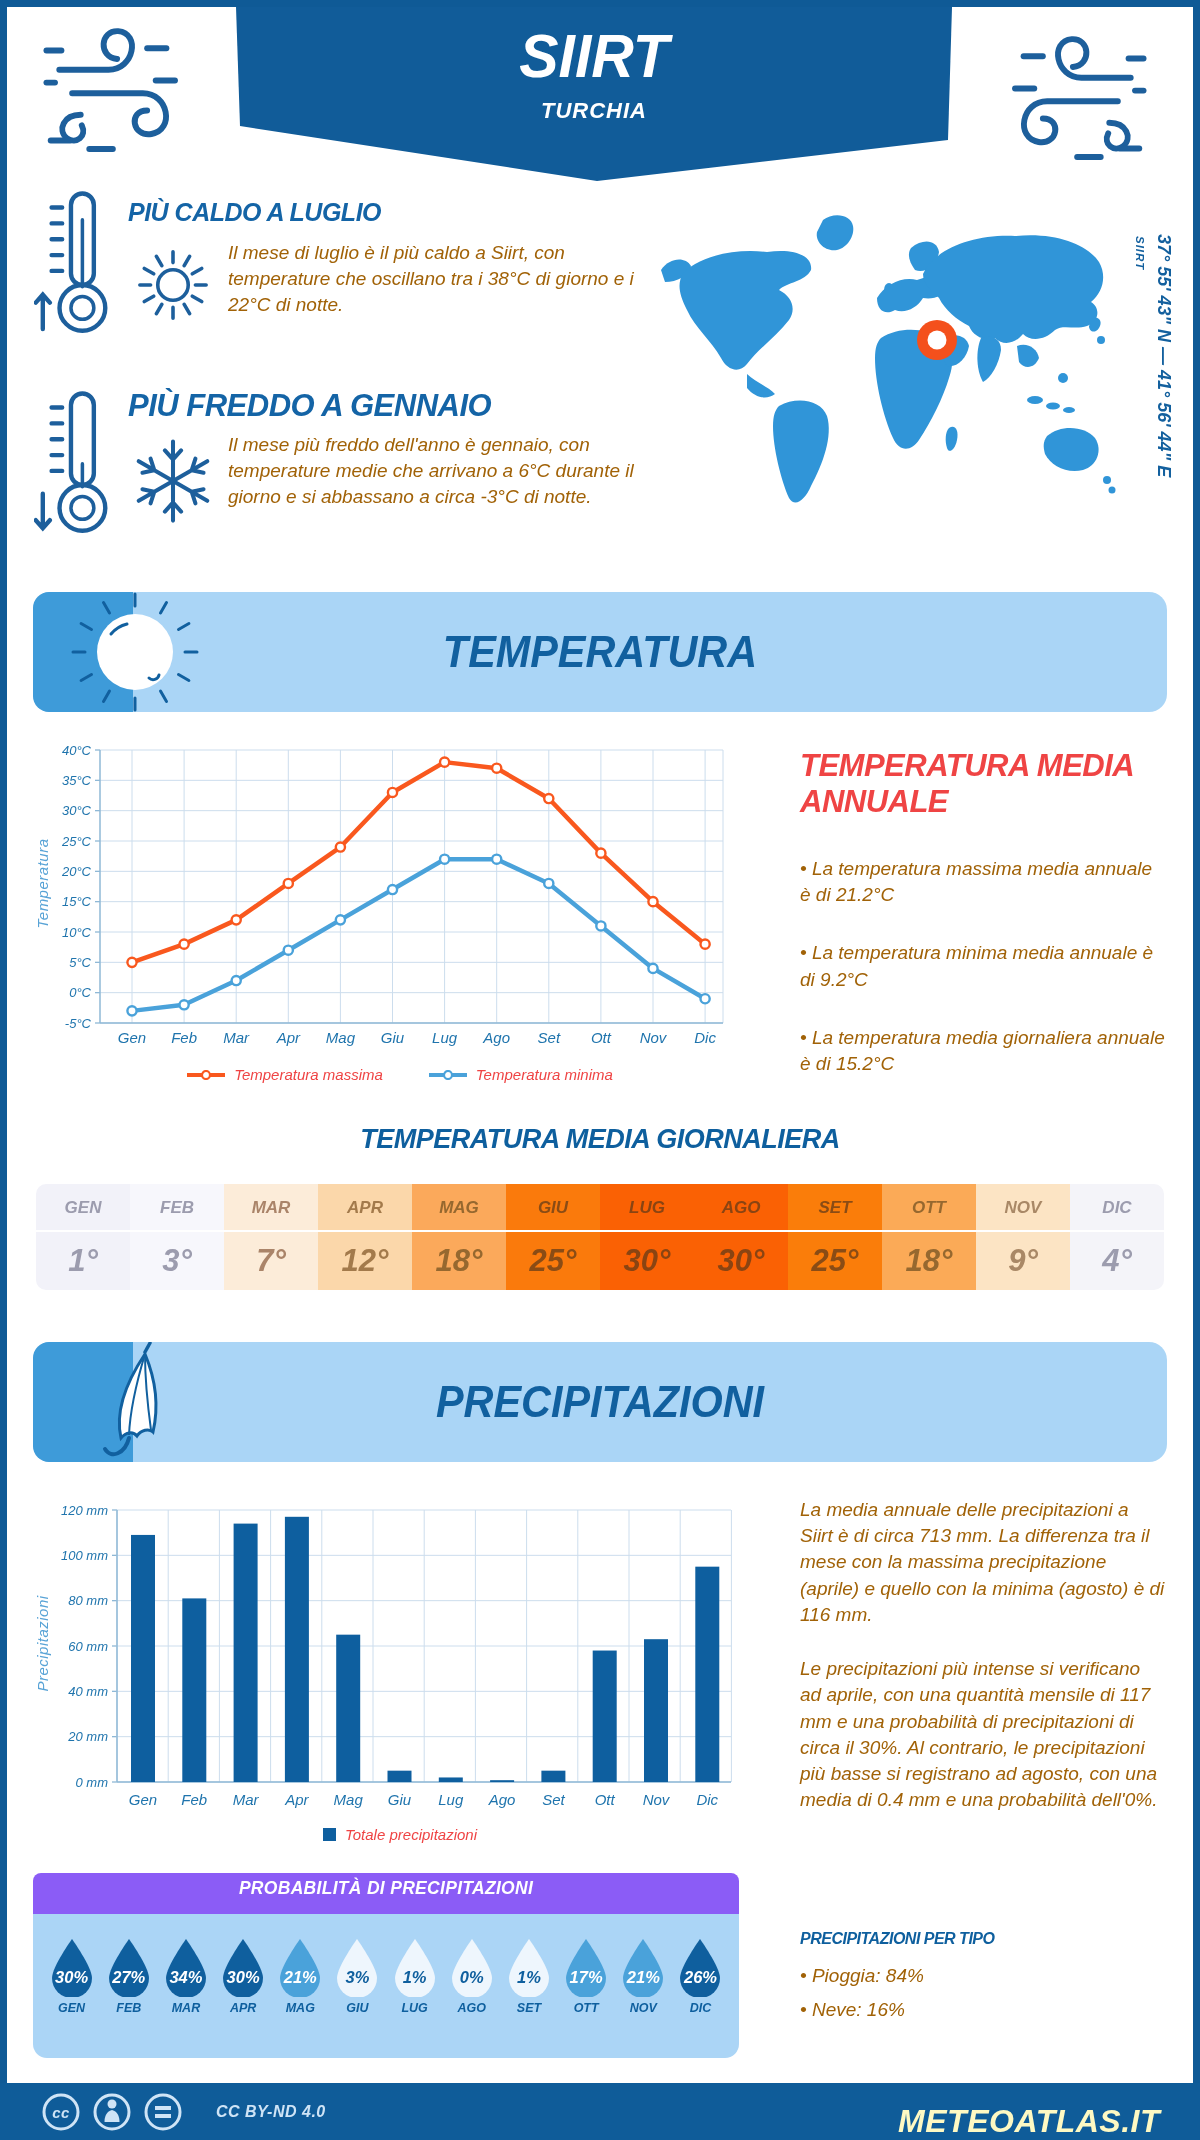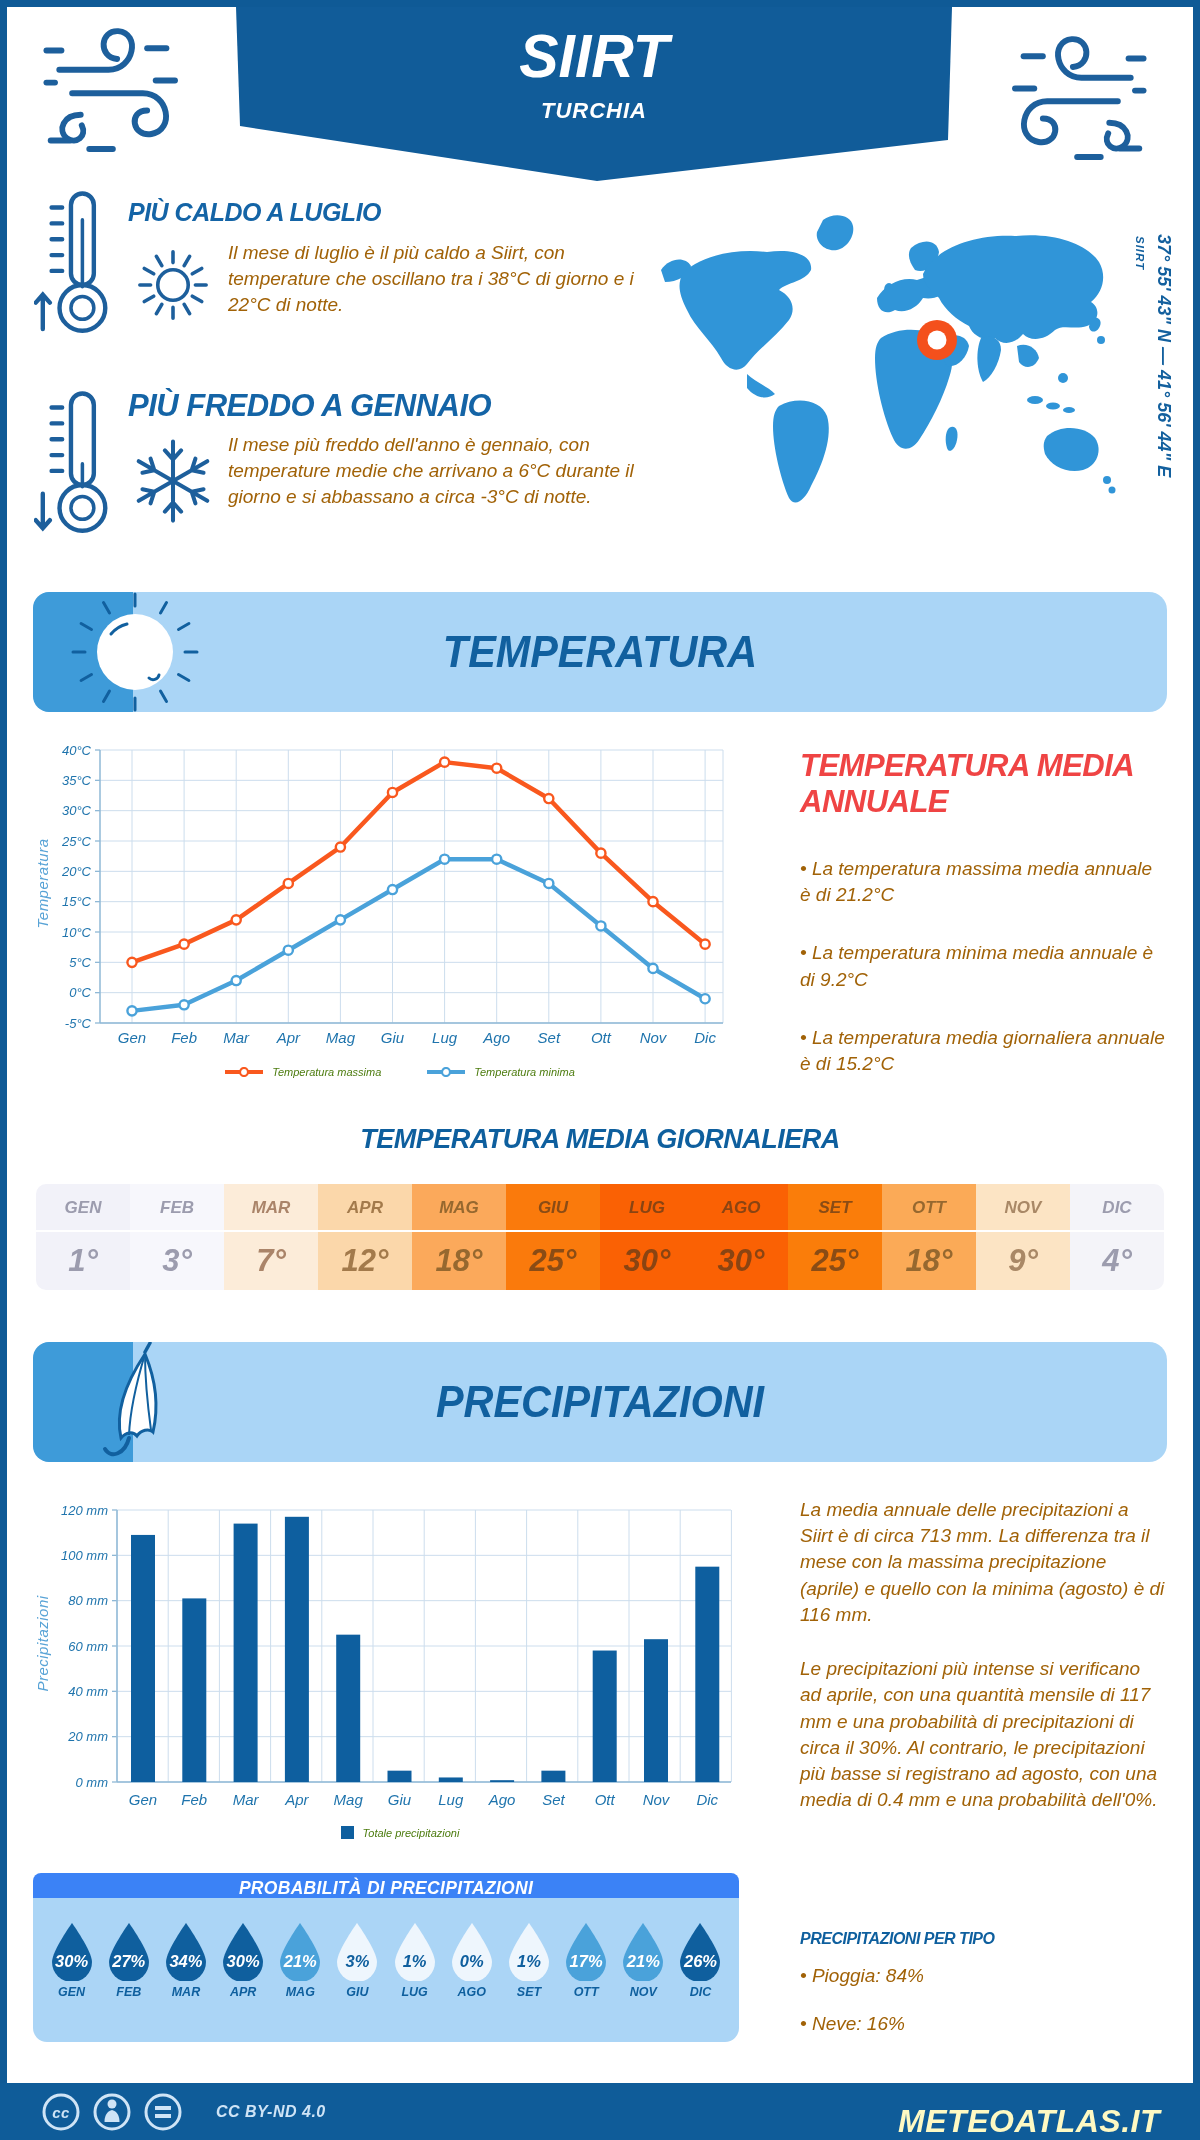--- a/index.html
+++ b/index.html
@@ -30,35 +30,35 @@
   
   .bullets{display:flex;flex-direction:column;gap:32px;margin-top:36px;}
   
   #month-table{left:36px;top:1184px;width:1128px;border-radius:10px;overflow:hidden;
     display:grid;grid-template-columns:repeat(12,1fr);}
   .mh{height:46px;line-height:48px;font-size:17px;font-weight:bold;text-align:center;
     border-bottom:2px solid #fff;}
   .mv{height:58px;line-height:58px;font-size:31px;font-weight:bold;text-align:center;}
   
   .legend-row{display:flex;justify-content:center;align-items:flex-end;gap:46px;
-    color:#4d7c0f;font-size:11px;}
+    color:#ef4444;font-size:15px;}
   .legend-item{display:flex;align-items:center;gap:9px;}
   
   #prob-box{left:33px;top:1873px;width:706px;}
-  #prob-title{height:25px;line-height:31px;background:#3b82f6;color:#fff;
+  #prob-title{height:41px;line-height:31px;background:#8b5cf6;color:#fff;
     font-weight:bold;font-size:17.5px;text-align:center;letter-spacing:0.3px;
     border-radius:8px 8px 0 0;}
   #prob-area{height:118px;background:#abd5f6;border-radius:0 0 14px 14px;
     display:flex;padding:13px 10px;}
   .drop-cell{position:relative;flex:1;text-align:center;padding-top:10px;}
   .drop-cell svg{display:block;margin:0 auto;}
   .pct{position:absolute;left:0;right:0;top:41px;font-size:16.5px;font-weight:bold;}
   .drop-month{margin-top:4px;font-size:12.5px;font-weight:bold;color:#0e5f9e;}
   
-  .tipo-items{display:flex;flex-direction:column;gap:22px;margin-top:15px;}
+  .tipo-items{display:flex;flex-direction:column;gap:8px;margin-top:15px;}
   
   #footer{left:0;top:2083px;width:1200px;height:57px;background:#0f5c99;z-index:45;
     display:flex;align-items:center;justify-content:space-between;
     padding:0 40px;box-sizing:border-box;}
   .footer-left{display:flex;align-items:center;gap:16px;color:#cfe4f6;
     font-weight:bold;font-size:16px;letter-spacing:0.5px;}
   .footer-site{color:#fef9c3;font-weight:bold;font-size:32px;letter-spacing:0.5px;margin-top:20px;}
 </style>
 </head>
 <body>

